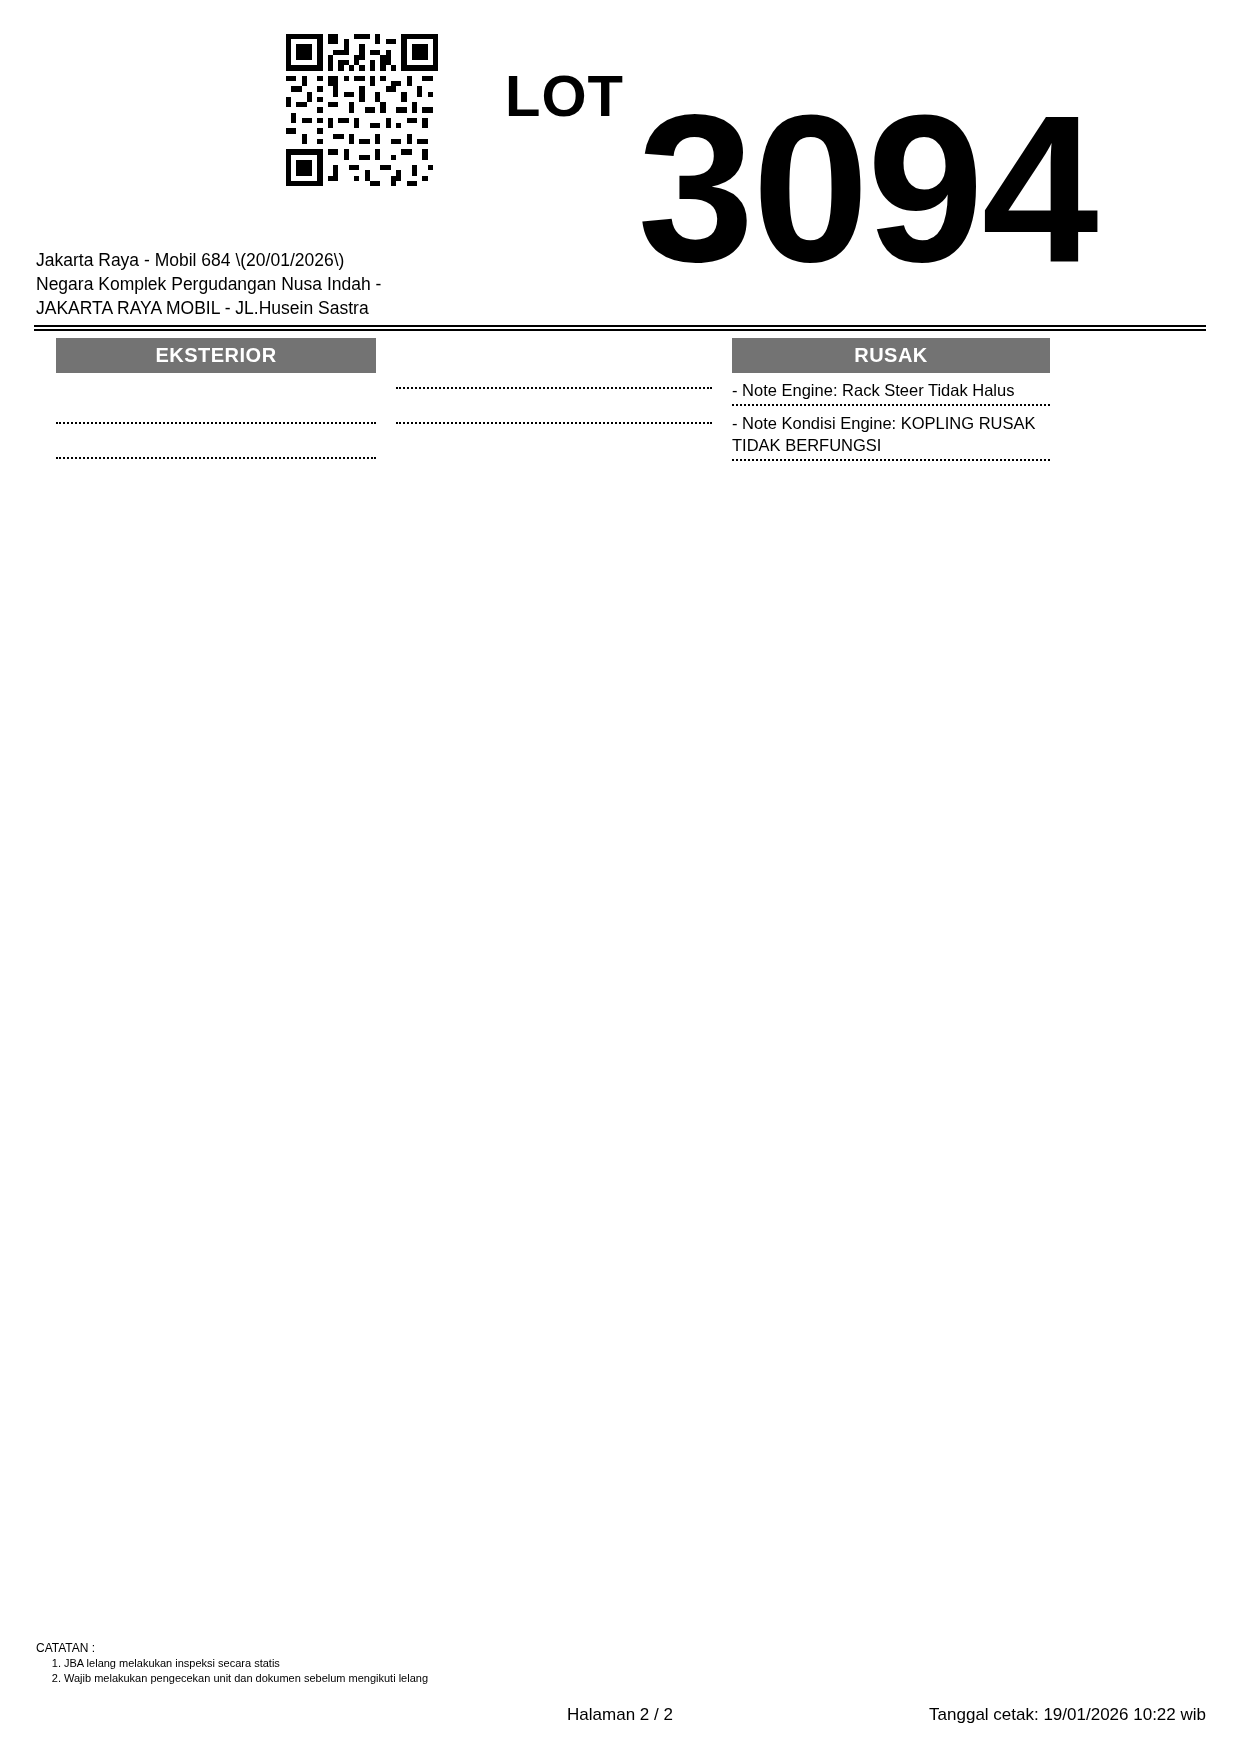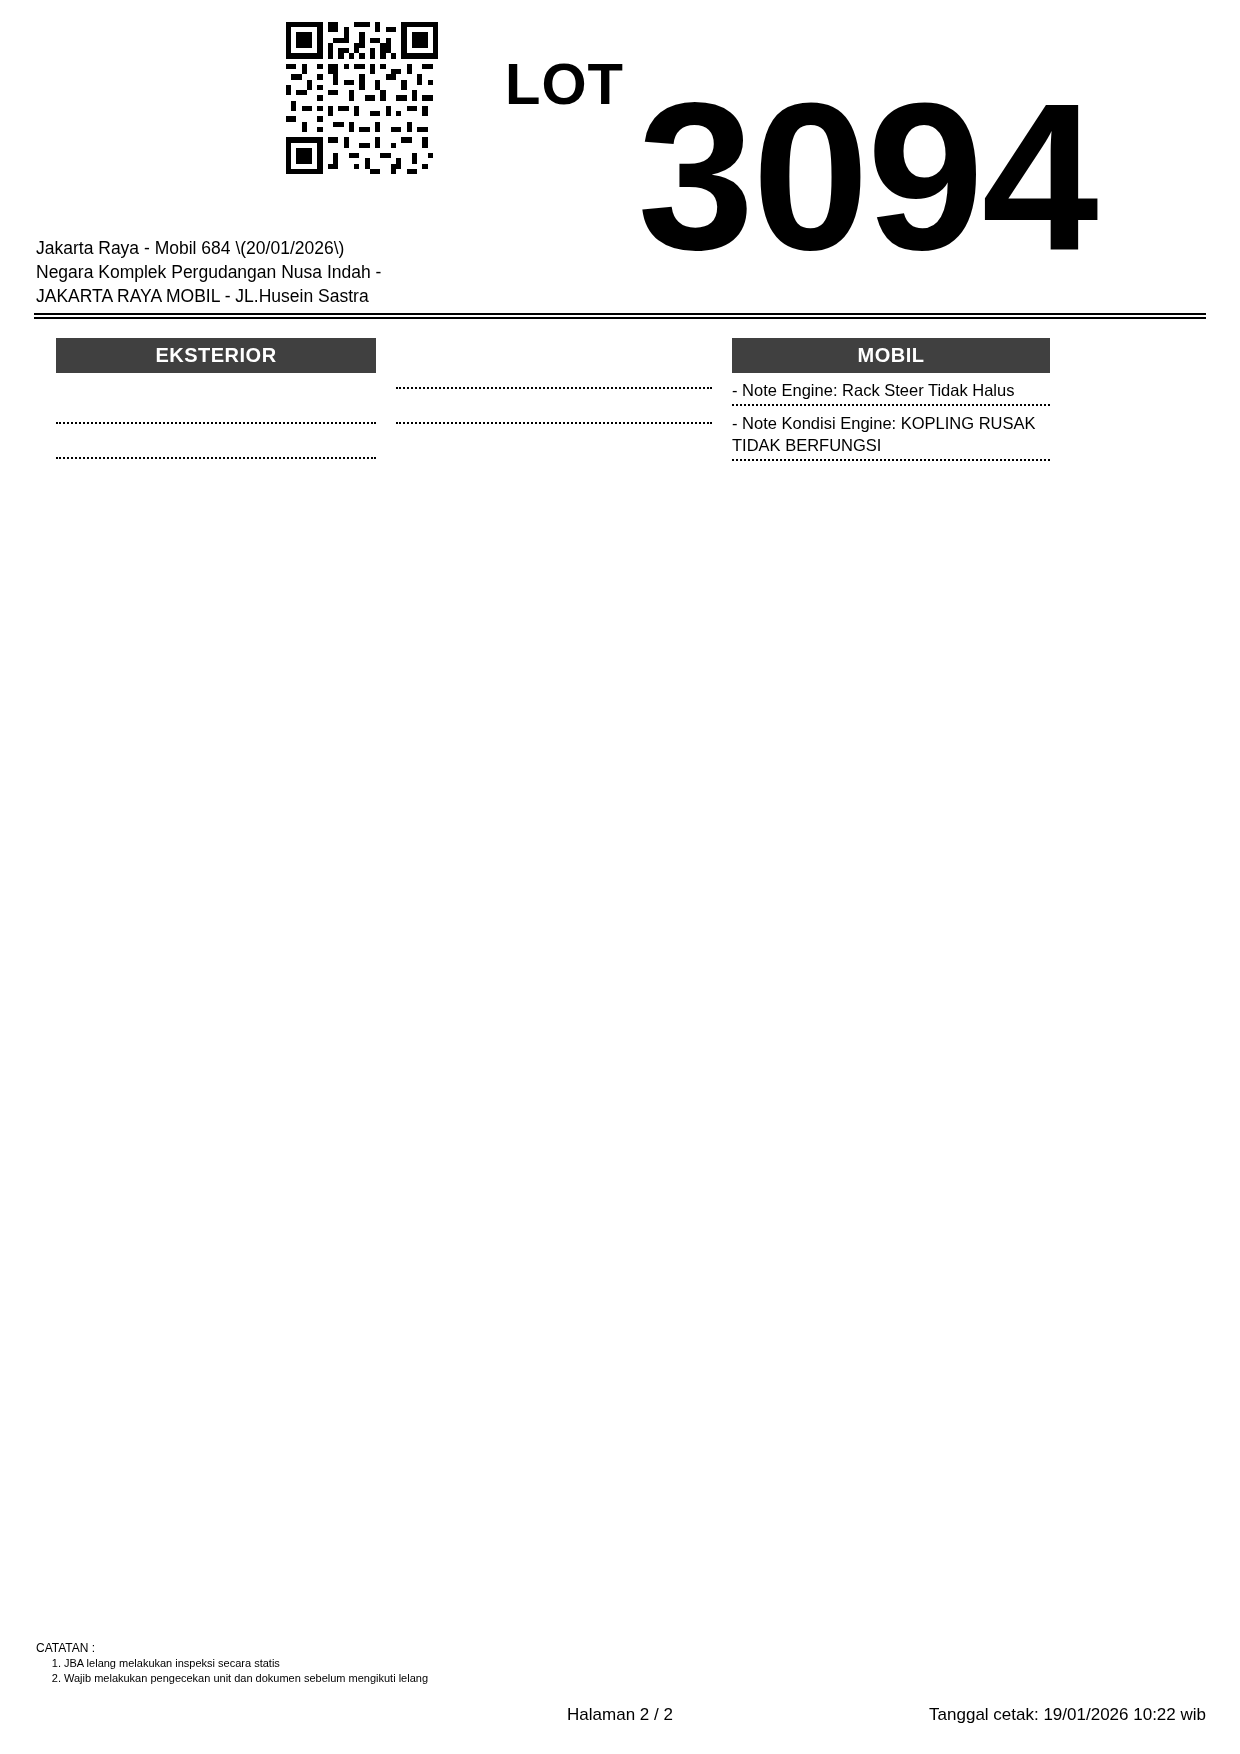--- a/index.html
+++ b/index.html
@@ -20,21 +20,21 @@
     position: relative;
     width: 1240px;
     height: 1754px;
     box-sizing: border-box;
   }
 
   
   .header {
     position: absolute;
     left: 0;
-    top: 0;
+    top: 12px;
     width: 1091px;
     height: 330px;
   }
 
   .qr {
     position: absolute;
     left: 286px;
     top: 22px;
     width: 152px;
     height: 152px;
@@ -97,21 +97,21 @@
 
   .col {
     position: absolute;
     top: 0;
   }
   .col-ext { left: 56px;  width: 320px; }
   .col-int { left: 396px; width: 316px; }
   .col-mes { left: 732px; width: 318px; }
 
   .col-title {
-    background: #404040;
+    background: #737373;
     color: #fff;
     text-align: center;
     font-size: 20px;
     font-weight: bold;
     letter-spacing: 0.5px;
     padding: 7px 0 8px 0;
     line-height: 1;
   }
 
   .note-list {
@@ -323,21 +323,21 @@
     </div>
 
     <div class="col col-int">
       <div class="note-list">
         <div class="note-item empty blank-first"></div>
         <div class="note-item empty"></div>
       </div>
     </div>
 
     <div class="col col-mes">
-      <div class="col-title">MOBIL</div>
+      <div class="col-title">RUSAK</div>
       <div class="note-list">
         <div class="note-item">- Note Engine: Rack Steer Tidak Halus</div>
         <div class="note-item">- Note Kondisi Engine: KOPLING RUSAK TIDAK BERFUNGSI</div>
       </div>
     </div>
 
   </div>
 
   <div class="footer-notes">
     <div class="cat-title">CATATAN :</div>

